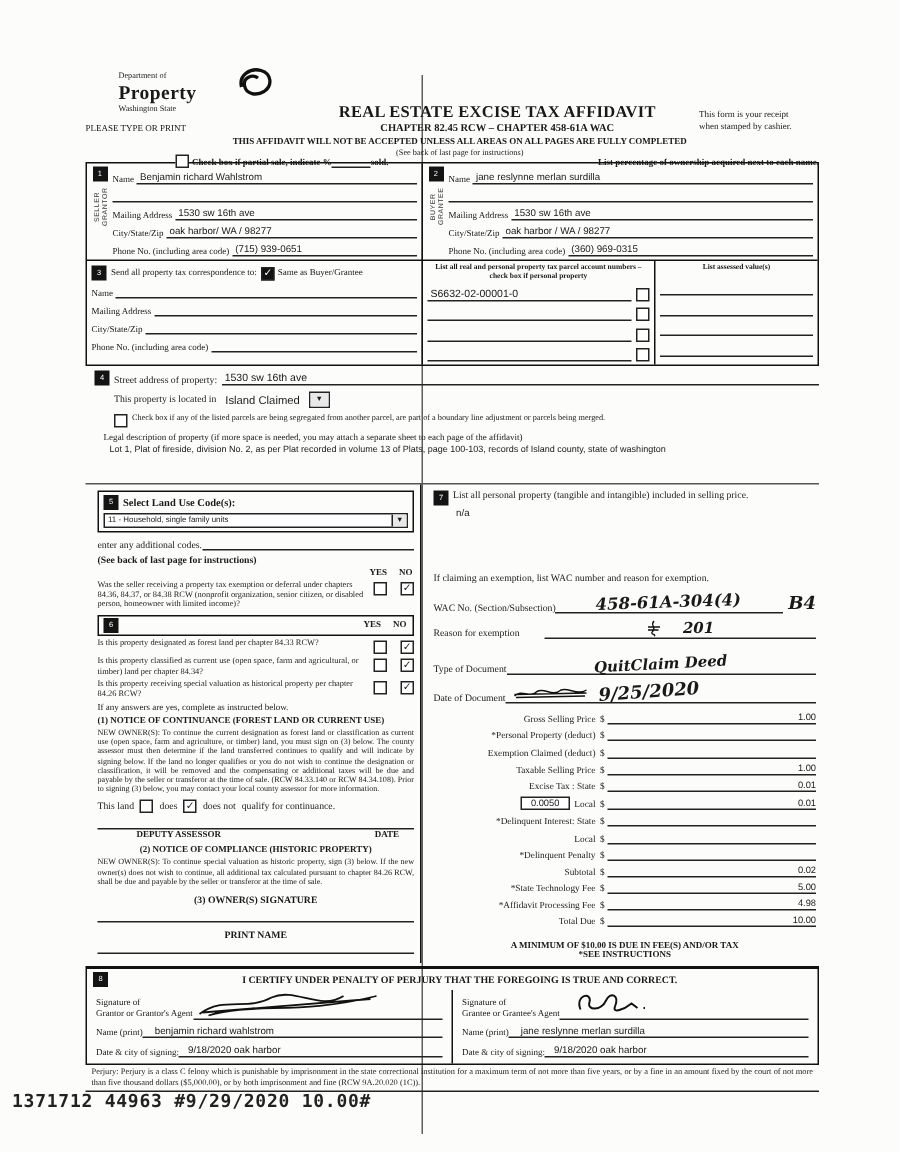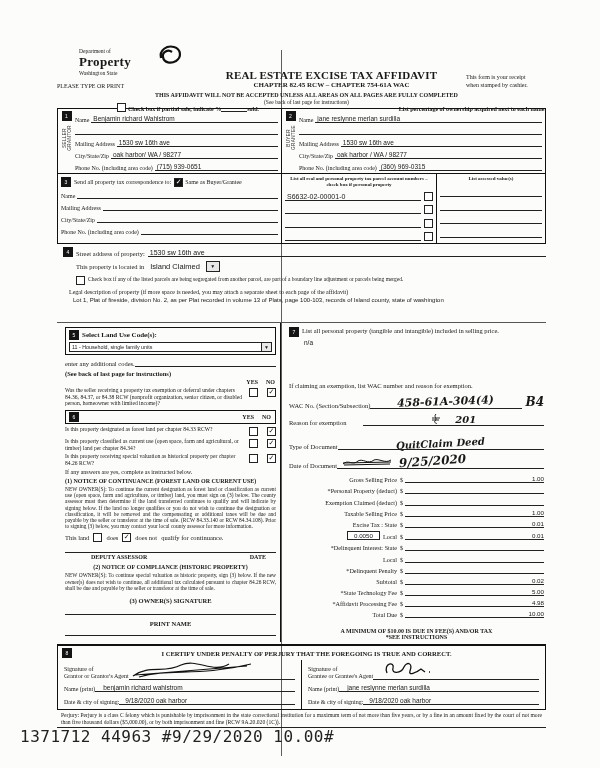--- a/index.html
+++ b/index.html
@@ -74,21 +74,21 @@
   
   .cert{border:1.6px solid #111;border-top:2px solid #111;margin-top:2px;}
   .certhead{display:flex;align-items:center;padding:2px 4px;}
   .certhead .stmt{flex:1;text-align:center;font-size:6.6px;font-weight:bold;}
   .certcols{display:flex;}
   .certcols .cc{flex:1;padding:1px 6px 4px 6px;box-sizing:border-box;position:relative;}
   .certcols .cc.left{border-right:1.2px solid #111;}
   .sigline{display:flex;align-items:flex-end;font-size:6px;}
   .perjury{font-size:5.6px;line-height:6.6px;text-align:justify;padding:2px 4px 1px 4px;
            border-bottom:1px solid #222;}
-  .stamp{position:absolute;left:20px;top:727px;font-size:16px;letter-spacing:.5px;color:#222;z-index:2;}
+  .stamp{position:absolute;left:8px;top:727px;font-size:12px;letter-spacing:.5px;color:#222;z-index:2;font-weight:bold;}
   .sigsvg{display:block;}
 </style>
 </head>
 <body>
 
 <div class="page">
   <div class="fold"></div>
 
   <div class="form">
 
@@ -96,21 +96,21 @@
       <div class="logo">
         <div class="l1">Department of</div>
         <div class="l2">Property</div>
         <div class="l3">Washington State</div>
         <svg class="swirl" width="26" height="24" viewBox="0 0 26 24">
           <path d="M4 14 C2 6, 10 1, 17 3 C24 5, 25 13, 19 17 C14 20, 7 19, 6 13 C5 8, 11 5, 15 8" fill="none" stroke="#111" stroke-width="2.2"></path>
         </svg>
       </div>
       <div class="htitle">
         <div class="b" style="font-size:11px;letter-spacing:.2px;">REAL ESTATE EXCISE TAX AFFIDAVIT</div>
-        <div class="b t7">CHAPTER 82.45 RCW – CHAPTER 754-61A WAC</div>
+        <div class="b t7">CHAPTER 82.45 RCW – CHAPTER 458-61A WAC</div>
       </div>
       <div class="receipt">
         <div>This form is your receipt</div>
         <div>when stamped by cashier.</div>
       </div>
       <div class="ptp">PLEASE TYPE OR PRINT</div>
       <div class="warn">
         <span>THIS AFFIDAVIT WILL NOT BE ACCEPTED UNLESS ALL AREAS ON ALL PAGES ARE FULLY COMPLETED</span><br>
         <span style="font-weight:normal;font-size:5.5px;">(See back of last page for instructions)</span>
       </div>

